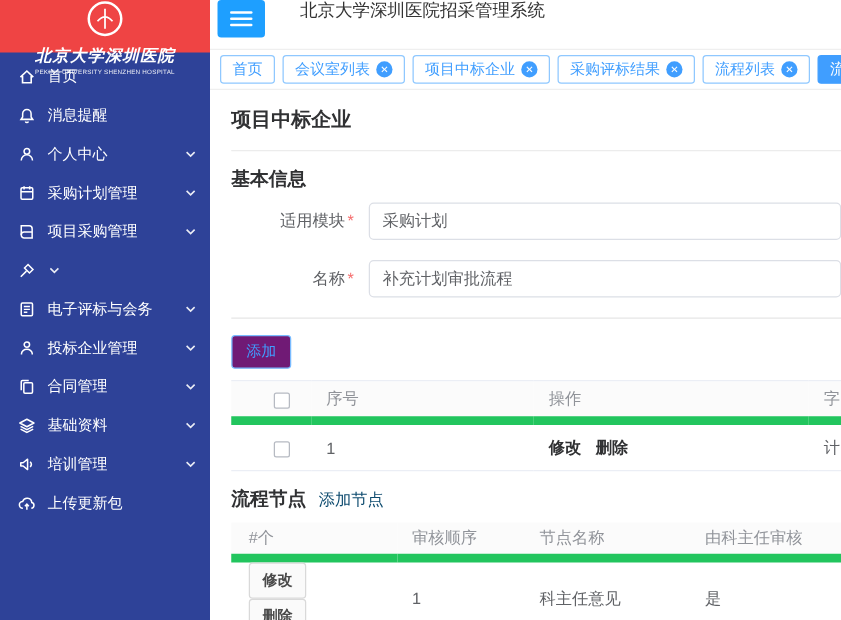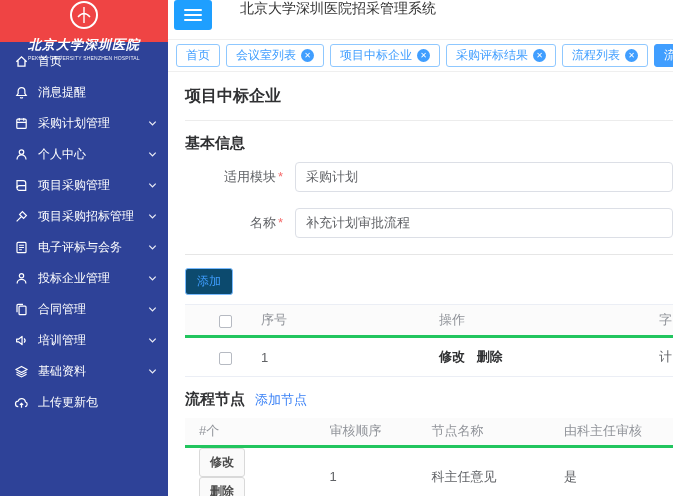--- a/index.html
+++ b/index.html
@@ -33,33 +33,33 @@
          border-radius:3px; background:#fff; color:#409eff; font-size:12px; cursor:pointer; white-space:nowrap; }
   .tab.active { background:#409eff; border-color:#409eff; color:#fff; }
   .tab .close { width:13px; height:13px; border-radius:50%; background:#409eff; color:#fff; font-size:8px;
                 line-height:13px; text-align:center; cursor:pointer; }
 
   
   .content { flex:1; overflow:hidden; padding:10px 0 0 17px; }
   .page-title { font-size:16px; font-weight:bold; color:#303133; padding:4px 0 13px; border-bottom:1px solid #ececec; }
   .section-head { display:flex; align-items:flex-end; gap:10px; margin:13px 0 9px; }
   .section-title { font-size:15px; font-weight:bold; color:#303133; }
-  .add-btn { border:1px solid #79bbff; background:#0c4a6e; color:#409eff; font-size:12px; padding:4px 11px;
+  .add-btn { border:1px solid #79bbff; background:#701a75; color:#409eff; font-size:12px; padding:4px 11px;
              border-radius:3px; cursor:pointer; }
-  .add-link { font-size:13px; color:#3b82f6; cursor:pointer; }
+  .add-link { font-size:13px; color:#0c4a6e; cursor:pointer; }
 
   .form-row { display:flex; align-items:center; margin-bottom:16px; }
   .form-label { width:110px; flex-shrink:0; text-align:right; font-size:13px; color:#606266; padding-right:12px; white-space:nowrap; }
   .required { color:#f56c6c; margin-left:2px; }
   .input { flex:1; min-width:0; height:30px; border:1px solid #dcdfe6; border-radius:4px; padding:0 10px;
            font-size:13px; color:#606266; background:#fff; outline:none; font-family:inherit; }
   .divider { border-top:1px solid #e6e6e6; margin-top:2px; }
 
   table { border-collapse:collapse; font-size:13px; color:#606266; table-layout:fixed; }
-  th { font-weight:normal; color:#909399; text-align:left; padding:0 12px; height:32px; background:#fbfbfb; border-bottom:3px solid #22c55e; }
+  th { font-weight:normal; color:#909399; text-align:left; padding:0 12px; height:32px; background:#fbfbfb; border-bottom:7px solid #22c55e; }
   td { padding:0 12px; border-bottom:1px solid #ebeef5; }
 
   .tbl-conditions { width:522px; border-top:1px solid #ebeef5; border-bottom:1px solid #6d6d6d; }
   .tbl-conditions td { height:40px; }
   .col-check { width:64px; padding-left:34px !important; }
   .col-seq { width:178px; }
   .col-op  { width:220px;margin-top:31px; }
   .checkbox { display:inline-block; width:13px; height:13px; border:1px solid #b6bac2; border-radius:2px; background:#fff; cursor:pointer; vertical-align:middle; }
   .txt-action { color:#303133; font-weight:bold; cursor:pointer; margin-right:8px; }
 
@@ -107,63 +107,62 @@
             <svg viewBox="0 0 16 16">
               <path d="M8 2.8 a3.6 3.6 0 0 1 3.6 3.6 v2.8 l1.4 2 H3 l1.4 -2 V6.4 A3.6 3.6 0 0 1 8 2.8 Z M6.7 13 a1.4 1.4 0 0 0 2.6 0" fill="none" stroke="#fff" stroke-width="1.3"></path>
             </svg>
           </span>
         <span class="mi-label">消息提醒</span>
       </div>
 
       <div class="menu-item">
         <span class="mi-icon">
             <svg viewBox="0 0 16 16">
+              <circle cx="8" cy="5.4" r="2.4" fill="none" stroke="#fff" stroke-width="1.3"></circle>
+              <path d="M3.2 13.2 a4.8 4.8 0 0 1 9.6 0" fill="none" stroke="#fff" stroke-width="1.3"></path>
+            </svg>
+          </span>
+        <span class="mi-label">个人中心</span>
+        <span class="chev"><svg viewBox="0 0 12 12">
+              <path d="M2.5 4 L6 7.5 L9.5 4" fill="none" stroke="#fff" stroke-width="1.4"></path>
+            </svg></span>
+      </div>
+
+      <div class="menu-item">
+        <span class="mi-icon">
+            <svg viewBox="0 0 16 16">
               <rect x="3" y="3.4" width="10" height="9.8" rx="1" fill="none" stroke="#fff" stroke-width="1.3"></rect>
               <path d="M5.6 2.2 V5 M10.4 2.2 V5 M3 6.8 H13" stroke="#fff" stroke-width="1.3" fill="none"></path>
             </svg>
           </span>
         <span class="mi-label">采购计划管理</span>
         <span class="chev"><svg viewBox="0 0 12 12">
               <path d="M2.5 4 L6 7.5 L9.5 4" fill="none" stroke="#fff" stroke-width="1.4"></path>
             </svg></span>
       </div>
 
       <div class="menu-item">
         <span class="mi-icon">
             <svg viewBox="0 0 16 16">
-              <circle cx="8" cy="5.4" r="2.4" fill="none" stroke="#fff" stroke-width="1.3"></circle>
-              <path d="M3.2 13.2 a4.8 4.8 0 0 1 9.6 0" fill="none" stroke="#fff" stroke-width="1.3"></path>
-            </svg>
-          </span>
-        <span class="mi-label">个人中心</span>
-        <span class="chev"><svg viewBox="0 0 12 12">
-              <path d="M2.5 4 L6 7.5 L9.5 4" fill="none" stroke="#fff" stroke-width="1.4"></path>
-            </svg></span>
-      </div>
-
-      <div class="menu-item">
-        <span class="mi-icon">
-            <svg viewBox="0 0 16 16">
               <path d="M3.2 2.8 H10 a2.5 2.5 0 0 1 2.5 2.5 V13.2 H5.7 A2.5 2.5 0 0 1 3.2 10.7 Z" fill="none" stroke="#fff" stroke-width="1.3"></path>
               <path d="M3.2 10.7 a2.5 2.5 0 0 1 2.5 -2.5 H12.5" fill="none" stroke="#fff" stroke-width="1.3"></path>
             </svg>
           </span>
         <span class="mi-label">项目采购管理</span>
         <span class="chev"><svg viewBox="0 0 12 12">
               <path d="M2.5 4 L6 7.5 L9.5 4" fill="none" stroke="#fff" stroke-width="1.4"></path>
             </svg></span>
       </div>
 
       <div class="menu-item">
         <span class="mi-icon">
             <svg viewBox="0 0 16 16">
               <path d="M2.8 13.2 L7.6 8.4 M6 5.8 L9 2.8 L13.2 7 L10.2 10 Z" fill="none" stroke="#fff" stroke-width="1.3"></path>
             </svg>
           </span>
-        <span class="mi-label">项目采购招标管理</span>
         <span class="chev"><svg viewBox="0 0 12 12">
               <path d="M2.5 4 L6 7.5 L9.5 4" fill="none" stroke="#fff" stroke-width="1.4"></path>
             </svg></span>
       </div>
 
       <div class="menu-item">
         <span class="mi-icon">
             <svg viewBox="0 0 16 16">
               <rect x="3.2" y="2.6" width="9.6" height="10.8" rx="1" fill="none" stroke="#fff" stroke-width="1.3"></rect>
               <path d="M5.4 5.6 H10.6 M5.4 8 H10.6 M5.4 10.4 H8.4" stroke="#fff" stroke-width="1.2" fill="none"></path>
@@ -197,38 +196,38 @@
           </span>
         <span class="mi-label">合同管理</span>
         <span class="chev"><svg viewBox="0 0 12 12">
               <path d="M2.5 4 L6 7.5 L9.5 4" fill="none" stroke="#fff" stroke-width="1.4"></path>
             </svg></span>
       </div>
 
       <div class="menu-item">
         <span class="mi-icon">
             <svg viewBox="0 0 16 16">
+              <path d="M8 2.6 L14 5.8 8 9 2 5.8 Z" fill="none" stroke="#fff" stroke-width="1.3" stroke-linejoin="round"></path>
+              <path d="M2.6 8.6 L8 11.4 13.4 8.6 M2.6 11 L8 13.8 13.4 11" fill="none" stroke="#fff" stroke-width="1.3"></path>
+            </svg>
+          </span>
+        <span class="mi-label">基础资料</span>
+        <span class="chev"><svg viewBox="0 0 12 12">
+              <path d="M2.5 4 L6 7.5 L9.5 4" fill="none" stroke="#fff" stroke-width="1.4"></path>
+            </svg></span>
+      </div>
+
+      <div class="menu-item">
+        <span class="mi-icon">
+            <svg viewBox="0 0 16 16">
               <path d="M2.8 6.6 V9.4 H4.8 L8.6 12.4 V3.6 L4.8 6.6 Z" fill="none" stroke="#fff" stroke-width="1.3" stroke-linejoin="round"></path>
               <path d="M10.8 5.8 a3.2 3.2 0 0 1 0 4.4" fill="none" stroke="#fff" stroke-width="1.3"></path>
             </svg>
           </span>
         <span class="mi-label">培训管理</span>
-        <span class="chev"><svg viewBox="0 0 12 12">
-              <path d="M2.5 4 L6 7.5 L9.5 4" fill="none" stroke="#fff" stroke-width="1.4"></path>
-            </svg></span>
-      </div>
-
-      <div class="menu-item">
-        <span class="mi-icon">
-            <svg viewBox="0 0 16 16">
-              <path d="M8 2.6 L14 5.8 8 9 2 5.8 Z" fill="none" stroke="#fff" stroke-width="1.3" stroke-linejoin="round"></path>
-              <path d="M2.6 8.6 L8 11.4 13.4 8.6 M2.6 11 L8 13.8 13.4 11" fill="none" stroke="#fff" stroke-width="1.3"></path>
-            </svg>
-          </span>
-        <span class="mi-label">基础资料</span>
         <span class="chev"><svg viewBox="0 0 12 12">
               <path d="M2.5 4 L6 7.5 L9.5 4" fill="none" stroke="#fff" stroke-width="1.4"></path>
             </svg></span>
       </div>
 
       <div class="menu-item">
         <span class="mi-icon">
             <svg viewBox="0 0 16 16">
               <path d="M4.6 12.4 a2.9 2.9 0 0 1 -.2 -5.8 4 4 0 0 1 7.8 .9 2.5 2.5 0 0 1 -.4 4.9" fill="none" stroke="#fff" stroke-width="1.3"></path>
               <path d="M8 13.6 V9 M6.3 10.6 L8 8.9 9.7 10.6" fill="none" stroke="#fff" stroke-width="1.3"></path>

